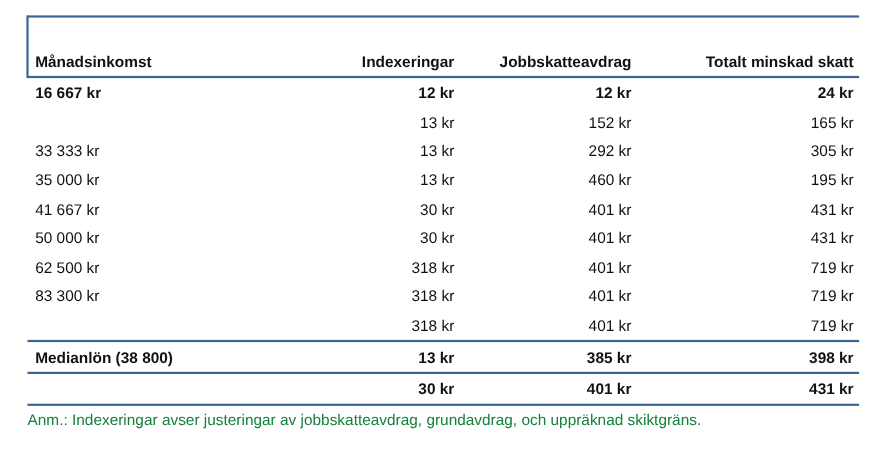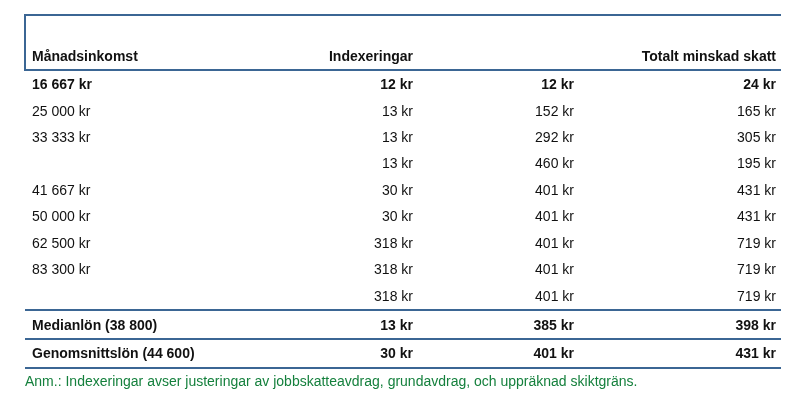--- a/index.html
+++ b/index.html
@@ -20,43 +20,44 @@
 </style>
 </head>
 <body>
 
 <div class="frame-top"></div>
 <div class="frame-left"></div>
 
 <div class="row header" style="top:43px;">
   <span class="cell c0">Månadsinkomst</span>
   <span class="cell c1">Indexeringar</span>
+  <span class="cell c2">Jobbskatteavdrag</span>
   <span class="cell c3">Totalt minskad skatt</span>
 </div>
 <div class="rule" style="top:69px;"></div>
 
 <div class="row" style="top:71px;font-weight:bold;">
   <span class="cell c0">16 667 kr</span>
   <span class="cell c1">12 kr</span>
   <span class="cell c2">12 kr</span>
   <span class="cell c3">24 kr</span>
 </div>
 <div class="row" style="top:98px;">
-  <span class="cell c0">25 000 kr</span>
   <span class="cell c1">13 kr</span>
   <span class="cell c2">152 kr</span>
   <span class="cell c3">165 kr</span>
 </div>
 <div class="row" style="top:124px;">
   <span class="cell c0">33 333 kr</span>
   <span class="cell c1">13 kr</span>
   <span class="cell c2">292 kr</span>
   <span class="cell c3">305 kr</span>
 </div>
 <div class="row" style="top:150px;">
+  <span class="cell c0">35 000 kr</span>
   <span class="cell c1">13 kr</span>
   <span class="cell c2">460 kr</span>
   <span class="cell c3">195 kr</span>
 </div>
 <div class="row" style="top:177px;">
   <span class="cell c0">41 667 kr</span>
   <span class="cell c1">30 kr</span>
   <span class="cell c2">401 kr</span>
   <span class="cell c3">431 kr</span>
 </div>
@@ -86,20 +87,19 @@
 
 <div class="rule" style="top:309px;"></div>
 <div class="row bold" style="top:312px;">
   <span class="cell c0">Medianlön (38 800)</span>
   <span class="cell c1">13 kr</span>
   <span class="cell c2">385 kr</span>
   <span class="cell c3">398 kr</span>
 </div>
 <div class="rule" style="top:338px;"></div>
 <div class="row bold" style="top:340px;">
-  <span class="cell c0">Genomsnittslön (44 600)</span>
   <span class="cell c1">30 kr</span>
   <span class="cell c2">401 kr</span>
   <span class="cell c3">431 kr</span>
 </div>
 <div class="rule" style="top:367px;"></div>
 
 <div class="note">Anm.: Indexeringar avser justeringar av jobbskatteavdrag, grundavdrag, och uppräknad skiktgräns.</div>
 
 </body></html>

